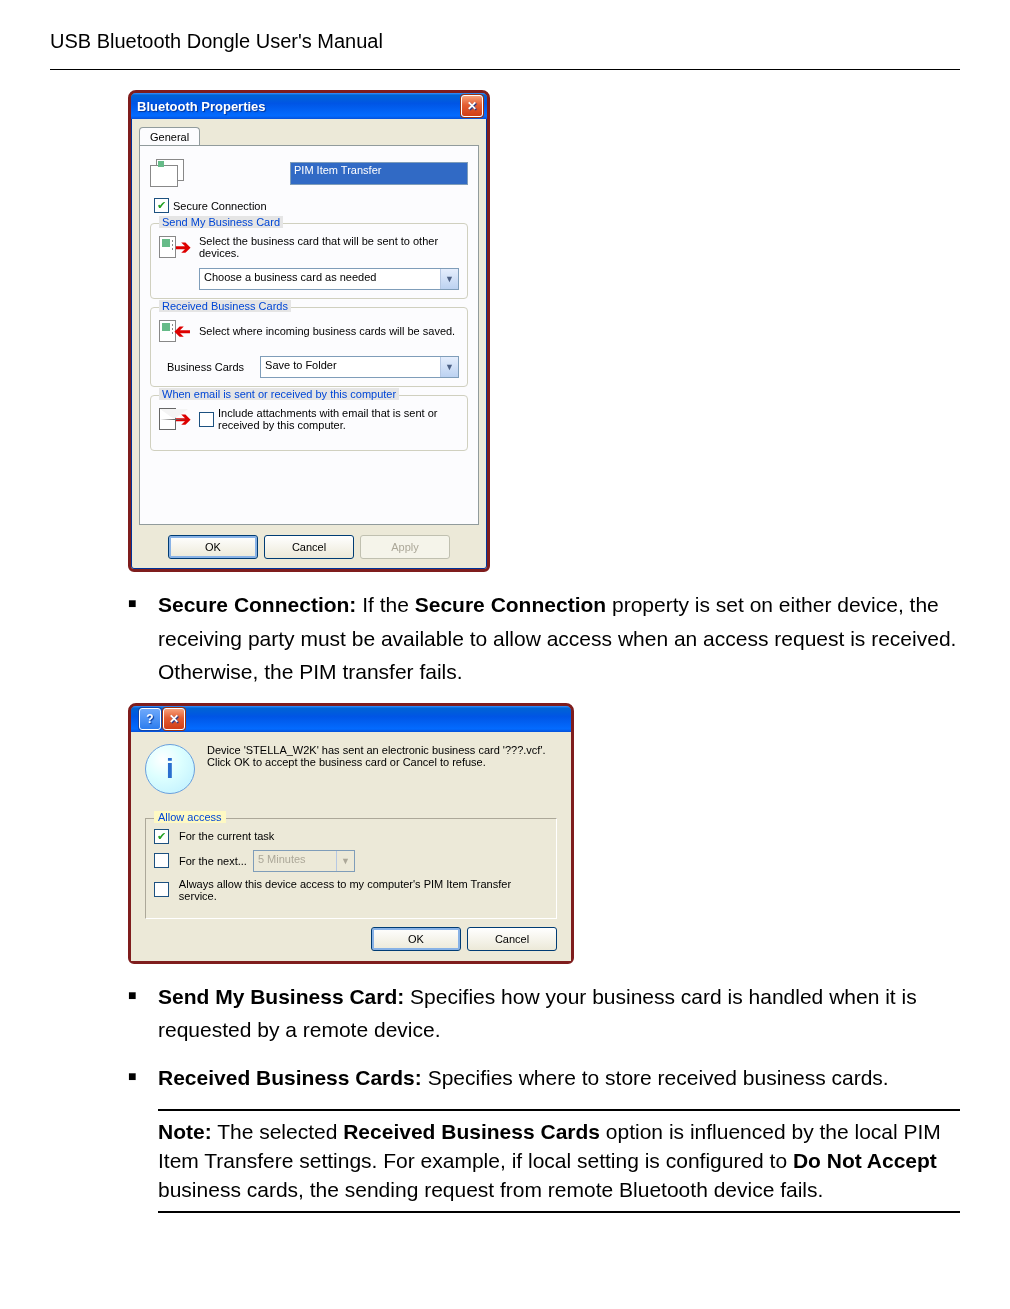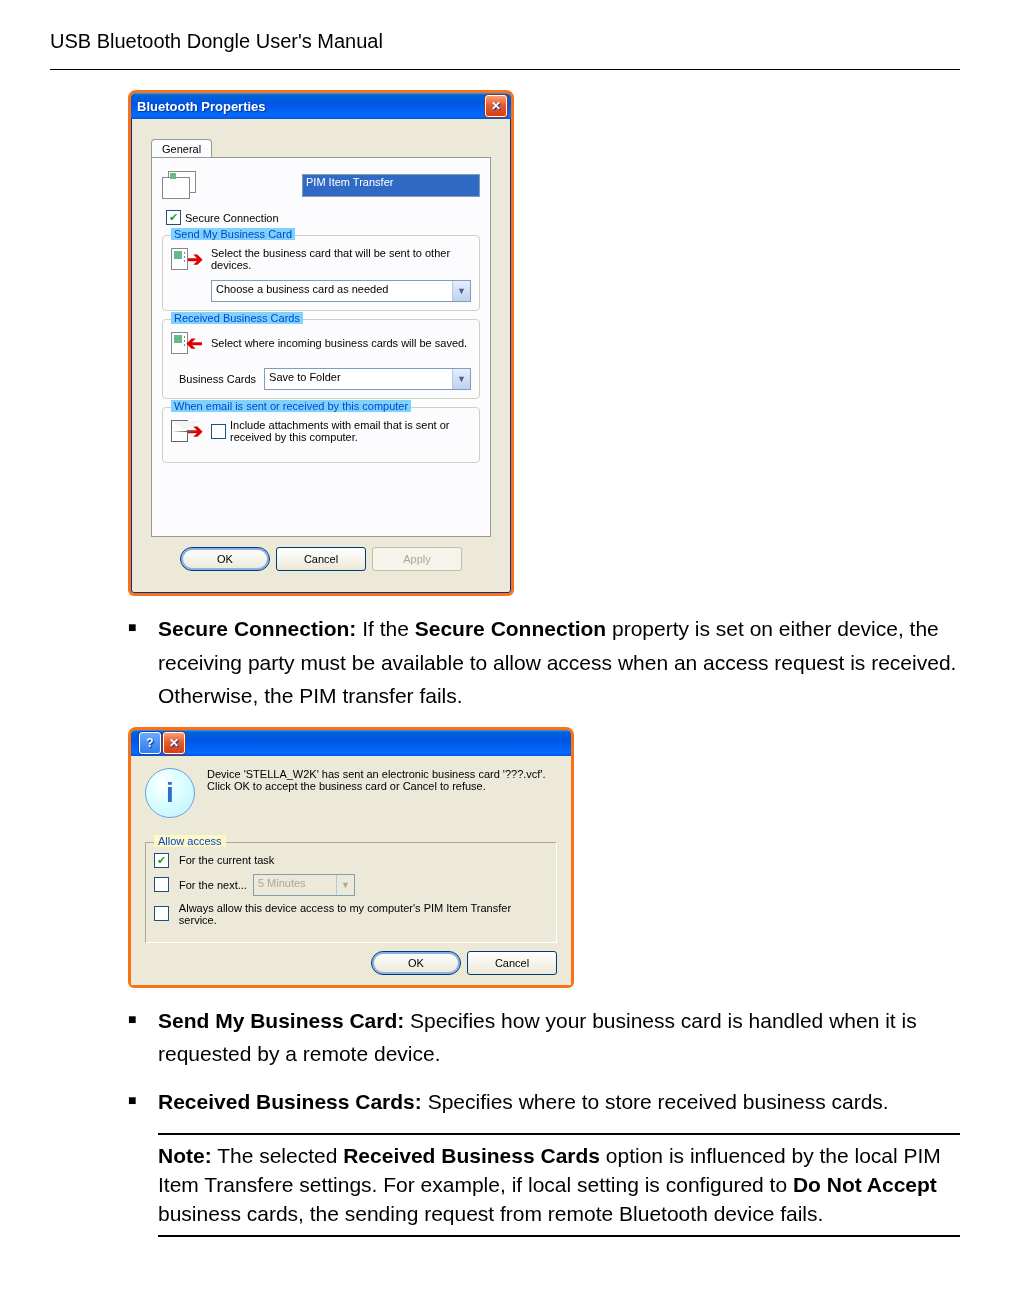--- a/index.html
+++ b/index.html
@@ -49,21 +49,21 @@
     padding: 6px 0;
     font-family: Arial, Helvetica, sans-serif;
     font-size: 21px;
     line-height: 1.4;
   }
   b { font-weight: bold; }
 
   
   .xp-window {
     display: inline-block;
-    border: 3px solid #f97316;
+    border: 3px solid #7f1d1d;
     border-radius: 8px 8px 6px 6px;
     background: #ece9d8;
     box-shadow: 0 0 0 1px #003399 inset;
     font-family: Tahoma, Arial, sans-serif;
     font-size: 11px;
     color: #000;
   }
   .xp-titlebar {
     height: 26px;
     background: linear-gradient(to bottom, #3a93ff 0%, #0064d4 8%, #0055e5 40%, #036bff 88%, #0551da 100%);
@@ -95,21 +95,21 @@
     background: linear-gradient(to bottom, #f7a07a 0%, #e45d32 45%, #d13e16 100%);
     border: 1px solid #fff;
     box-shadow: 0 0 0 1px #9a3112;
   }
   .xp-help-btn {
     background: linear-gradient(to bottom, #6fa9fb 0%, #2d7dee 100%);
     border: 1px solid #fff;
     box-shadow: 0 0 0 1px #1246aa;
   }
   .xp-body {
-    padding: 20px;
+    padding: 8px;
   }
   .xp-tabs {
     display: flex;
     margin-bottom: -1px;
   }
   .xp-tab {
     background: #fcfcfe;
     border: 1px solid #919b9c;
     border-bottom: none;
     border-radius: 4px 4px 0 0;
@@ -161,21 +161,21 @@
     border: 1px solid #d0d0bf;
     border-radius: 4px;
     padding: 8px 8px 8px 8px;
     margin-top: 8px;
     position: relative;
   }
   .xp-legend {
     position: absolute;
     top: -8px;
     left: 8px;
-    background: #7dd3fc;
+    background: #e5e5e5;
     padding: 0 3px;
     color: #0046d5;
     font-size: 11px;
   }
   .xp-combo {
     display: flex;
     border: 1px solid #7f9db9;
     background: white;
     height: 20px;
     flex: 1;
@@ -207,21 +207,20 @@
     border: 1px solid #003c74;
     border-radius: 3px;
     background: linear-gradient(to bottom, #ffffff 0%, #ece9d8 100%);
     font-family: Tahoma, sans-serif;
     font-size: 11px;
     display:flex;align-items:center;justify-content:center;
     padding: 0 8px;
   }
   .xp-button.default {
     box-shadow: 0 0 0 2px #88b2e6 inset;
-    border-radius: 12px;
   }
   .xp-button.disabled {
     color: #aca899;
     border-color: #c0c0b0;
     background: #f5f4ea;
   }
   .xp-body2 {
     width: 440px;
     padding: 12px 14px 10px 14px;
     background: #ece9d8;
@@ -322,21 +321,21 @@
 
           <div class="xp-fieldset">
             <span class="xp-legend">Received Business Cards</span>
             <div class="xp-row" style="margin-bottom:10px">
               <span class="xp-icon-box">
                 <span class="card-icon"></span>
                   <span class="arrow-r" style="transform:scaleX(-1);display:inline-block">➔</span>
               </span>
               <span>Select where incoming business cards will be saved.</span>
             </div>
-            <div class="xp-row" style="margin-left:8px;margin-bottom:0;gap:8px">
+            <div class="xp-row" style="margin-left:8px;margin-bottom:0;gap:16px">
               <span>Business Cards</span>
               <div class="xp-combo">
                 <div class="xp-combo-text">Save to Folder</div>
                 <div class="xp-combo-btn">▼</div>
               </div>
             </div>
           </div>
 
           <div class="xp-fieldset">
             <span class="xp-legend">When email is sent or received by this computer</span>

